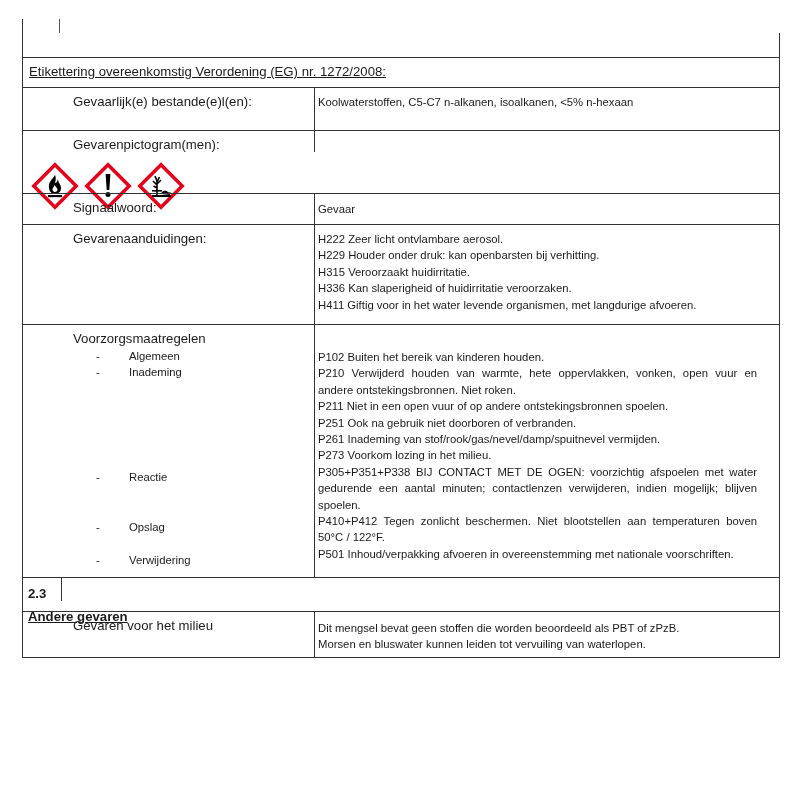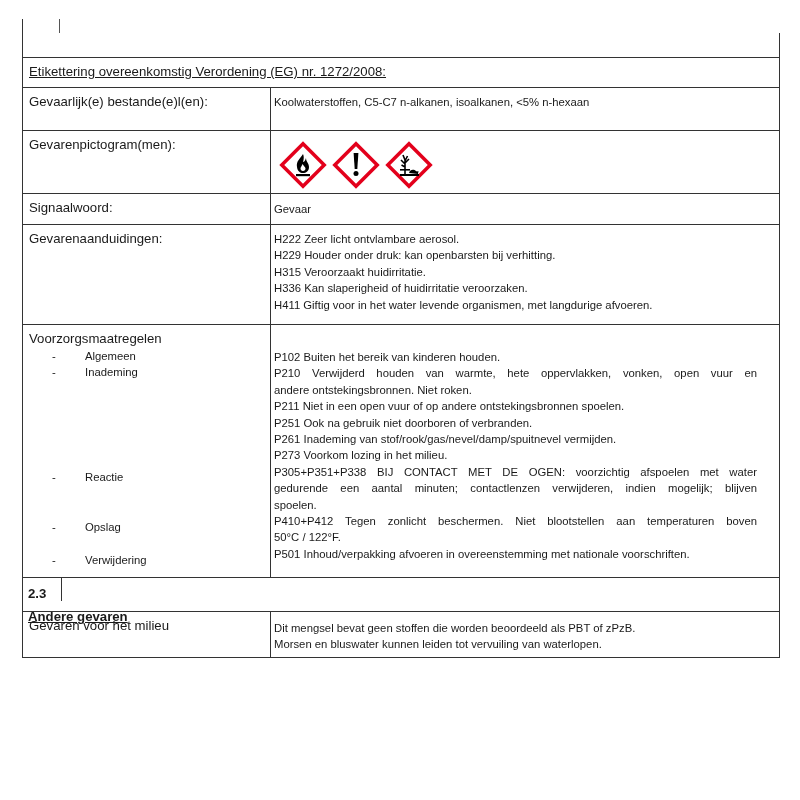--- a/index.html
+++ b/index.html
@@ -49,30 +49,31 @@
     .u { text-decoration: underline; }
     .two {
       display: flex;
     }
     .two .lab {
       width: 248px;
       box-sizing: border-box;
       padding: 6px 6px 0 6px;
       font-size: 13.2px;
       border-right: 1.5px solid #333;
+      margin-left: 44px;
     }
     .two .val {
       flex: 1;
       padding: 7px 10px 0 3px;
       font-size: 11.3px;
       line-height: 16.4px;
     }
     .r-title { height: 30px; }
     .r-bestand { height: 43px; }
-    .r-picto { height: 63px; }
+    .r-picto { height: 63px; flex-direction: column; }
     .r-signal { height: 31px; }
     .r-h { height: 100px; }
     .r-p { height: 253px; }
     .r-23 { height: 34px; flex-direction: column; }
     .r-milieu { height: 46px; }
 
     .picto-wrap {
       display: flex;
       gap: 3px;
       padding-top: 2px;

